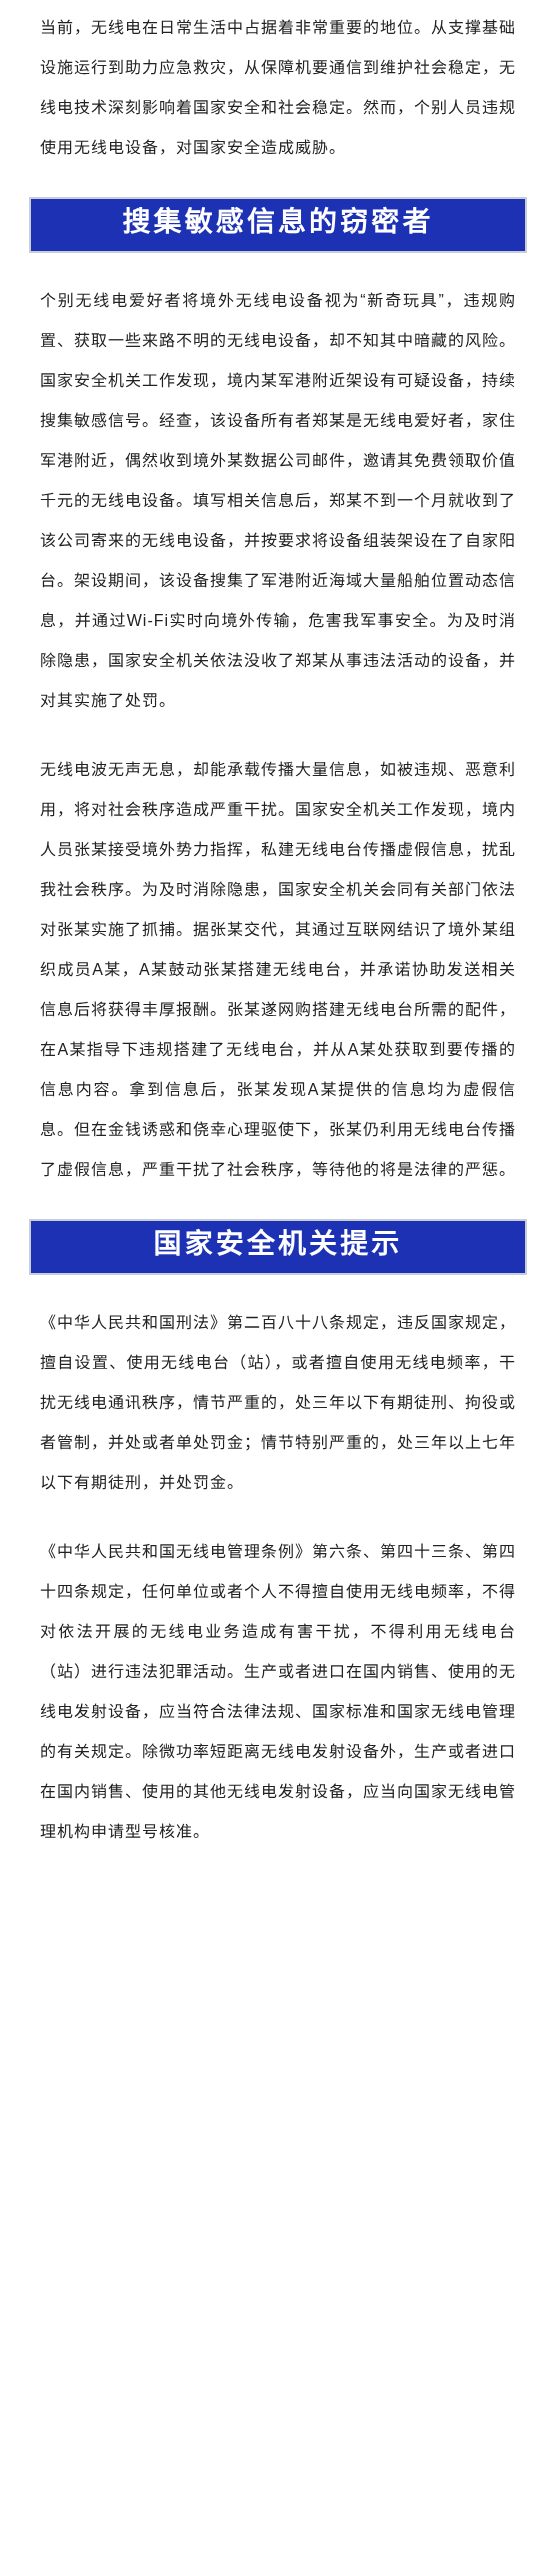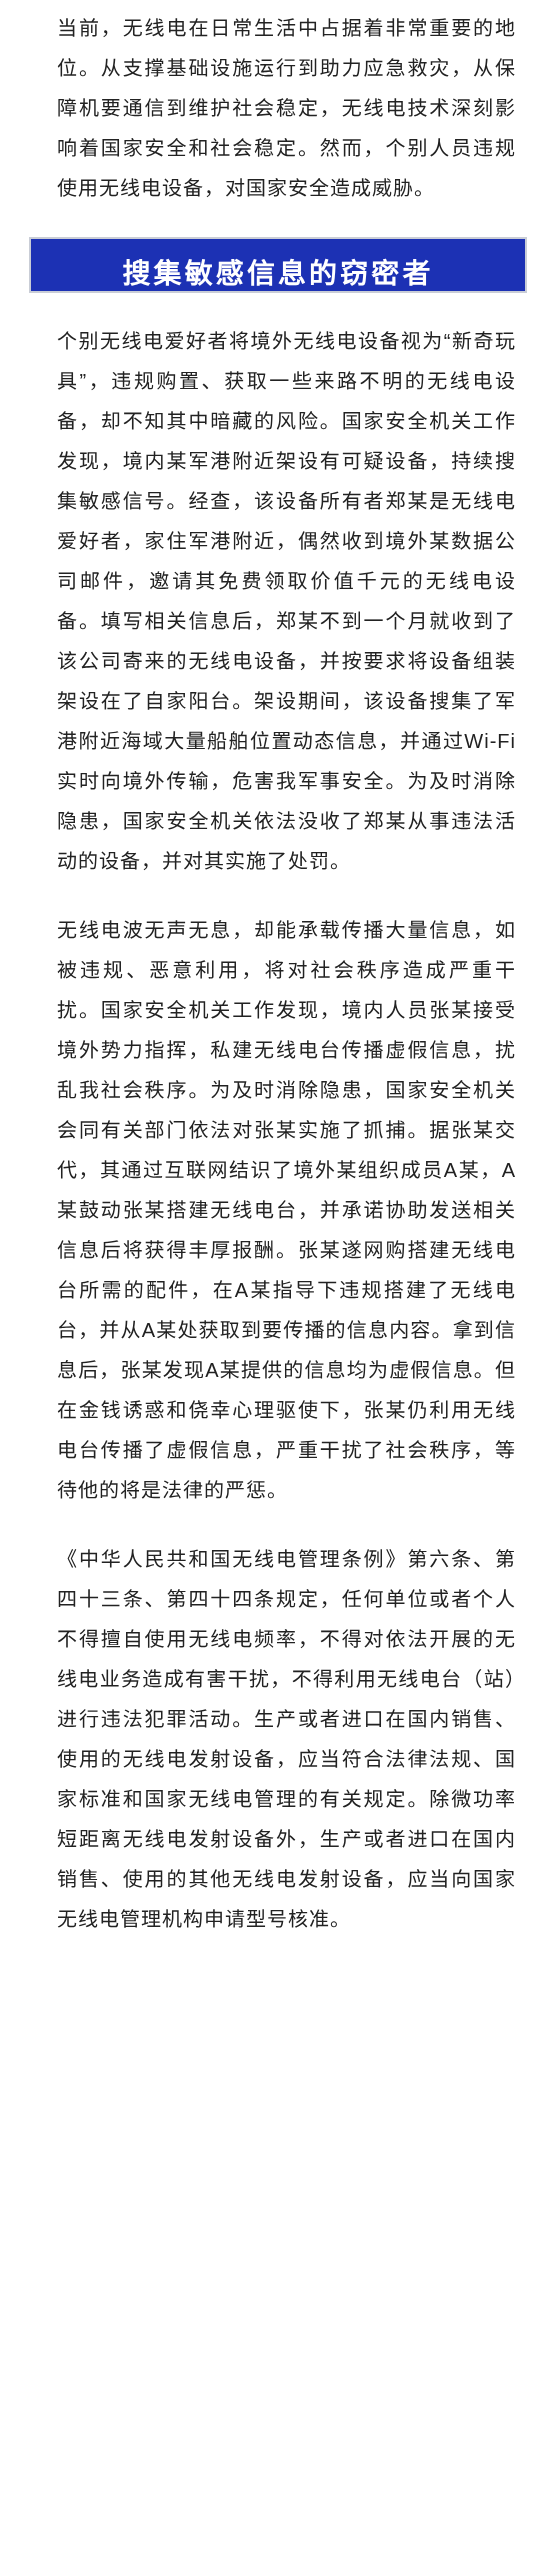--- a/index.html
+++ b/index.html
@@ -12,36 +12,36 @@
     width: 556px;
     height: 3130px;
     overflow: hidden;
     background: #ffffff;
     font-family: "Liberation Sans", "DejaVu Sans", sans-serif;
   }
   .content {
     padding: 8.2px 40px 0 40px;
   }
   .body-para {
-    margin: 0 0 29px 17px;
-    font-size: 20px;
+    margin: 0 0 29px 0;
+    font-size: 16px;
     line-height: 40px;
     letter-spacing: 1px;
     color: #222222;
     text-align: justify;
     text-justify: inter-ideograph;
     font-weight: 400;
   }
   .banner {
     margin: 0 -11.3px 28px -11.3px;
     height: 52px;
     background: #1c31b4;
     border: 2.6px solid #c9cdd6;
     display: flex;
-    align-items: flex-end;
+    align-items: flex-start;
     justify-content: center;
   }
   .banner-title {
     color: #ffffff;
     font-size: 28px;
     font-weight: 700;
     letter-spacing: 3.1px;
     white-space: nowrap;
   }
 </style>
@@ -55,19 +55,23 @@
 
     <div class="banner">
       <span class="banner-title">搜集敏感信息的窃密者</span>
     </div>
 
     <p class="body-para">个别无线电爱好者将境外无线电设备视为“新奇玩具”，违规购置、获取一些来路不明的无线电设备，却不知其中暗藏的风险。国家安全机关工作发现，境内某军港附近架设有可疑设备，持续搜集敏感信号。经查，该设备所有者郑某是无线电爱好者，家住军港附近，偶然收到境外某数据公司邮件，邀请其免费领取价值千元的无线电设备。填写相关信息后，郑某不到一个月就收到了该公司寄来的无线电设备，并按要求将设备组装架设在了自家阳台。架设期间，该设备搜集了军港附近海域大量船舶位置动态信息，并通过Wi-Fi实时向境外传输，危害我军事安全。为及时消除隐患，国家安全机关依法没收了郑某从事违法活动的设备，并对其实施了处罚。</p>
 
 
     <p class="body-para">无线电波无声无息，却能承载传播大量信息，如被违规、恶意利用，将对社会秩序造成严重干扰。国家安全机关工作发现，境内人员张某接受境外势力指挥，私建无线电台传播虚假信息，扰乱我社会秩序。为及时消除隐患，国家安全机关会同有关部门依法对张某实施了抓捕。据张某交代，其通过互联网结识了境外某组织成员A某，A某鼓动张某搭建无线电台，并承诺协助发送相关信息后将获得丰厚报酬。张某遂网购搭建无线电台所需的配件，在A某指导下违规搭建了无线电台，并从A某处获取到要传播的信息内容。拿到信息后，张某发现A某提供的信息均为虚假信息。但在金钱诱惑和侥幸心理驱使下，张某仍利用无线电台传播了虚假信息，严重干扰了社会秩序，等待他的将是法律的严惩。</p>
 
+    <div class="banner">
+      <span class="banner-title">国家安全机关提示</span>
+    </div>
 
+    <p class="body-para">《中华人民共和国刑法》第二百八十八条规定，违反国家规定，擅自设置、使用无线电台（站），或者擅自使用无线电频率，干扰无线电通讯秩序，情节严重的，处三年以下有期徒刑、拘役或者管制，并处或者单处罚金；情节特别严重的，处三年以上七年以下有期徒刑，并处罚金。</p>
 
     <p class="body-para">《中华人民共和国无线电管理条例》第六条、第四十三条、第四十四条规定，任何单位或者个人不得擅自使用无线电频率，不得对依法开展的无线电业务造成有害干扰，不得利用无线电台（站）进行违法犯罪活动。生产或者进口在国内销售、使用的无线电发射设备，应当符合法律法规、国家标准和国家无线电管理的有关规定。除微功率短距离无线电发射设备外，生产或者进口在国内销售、使用的其他无线电发射设备，应当向国家无线电管理机构申请型号核准。</p>
 
   </div>
 </main>
 
 
 </body></html>

